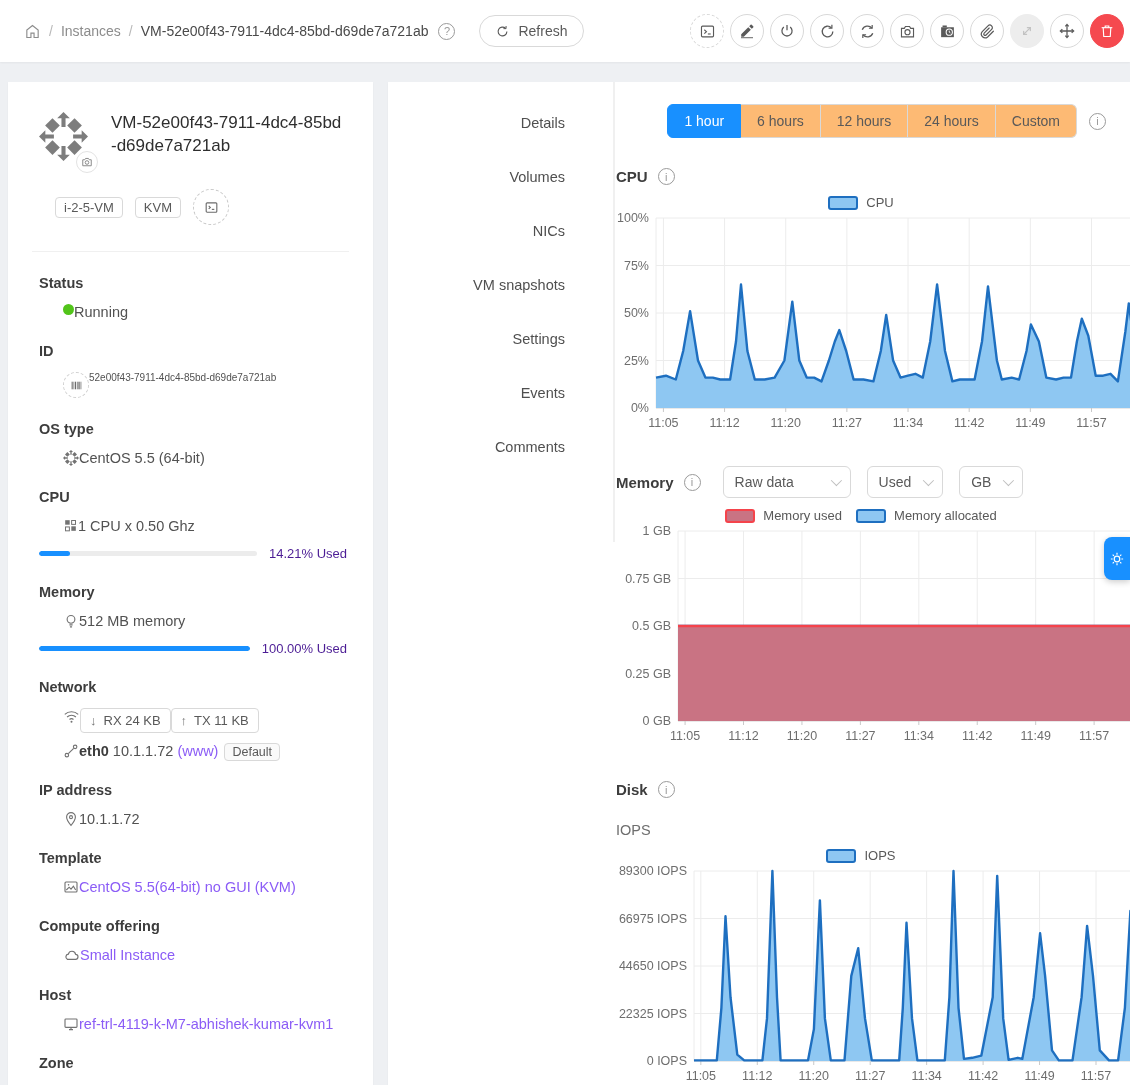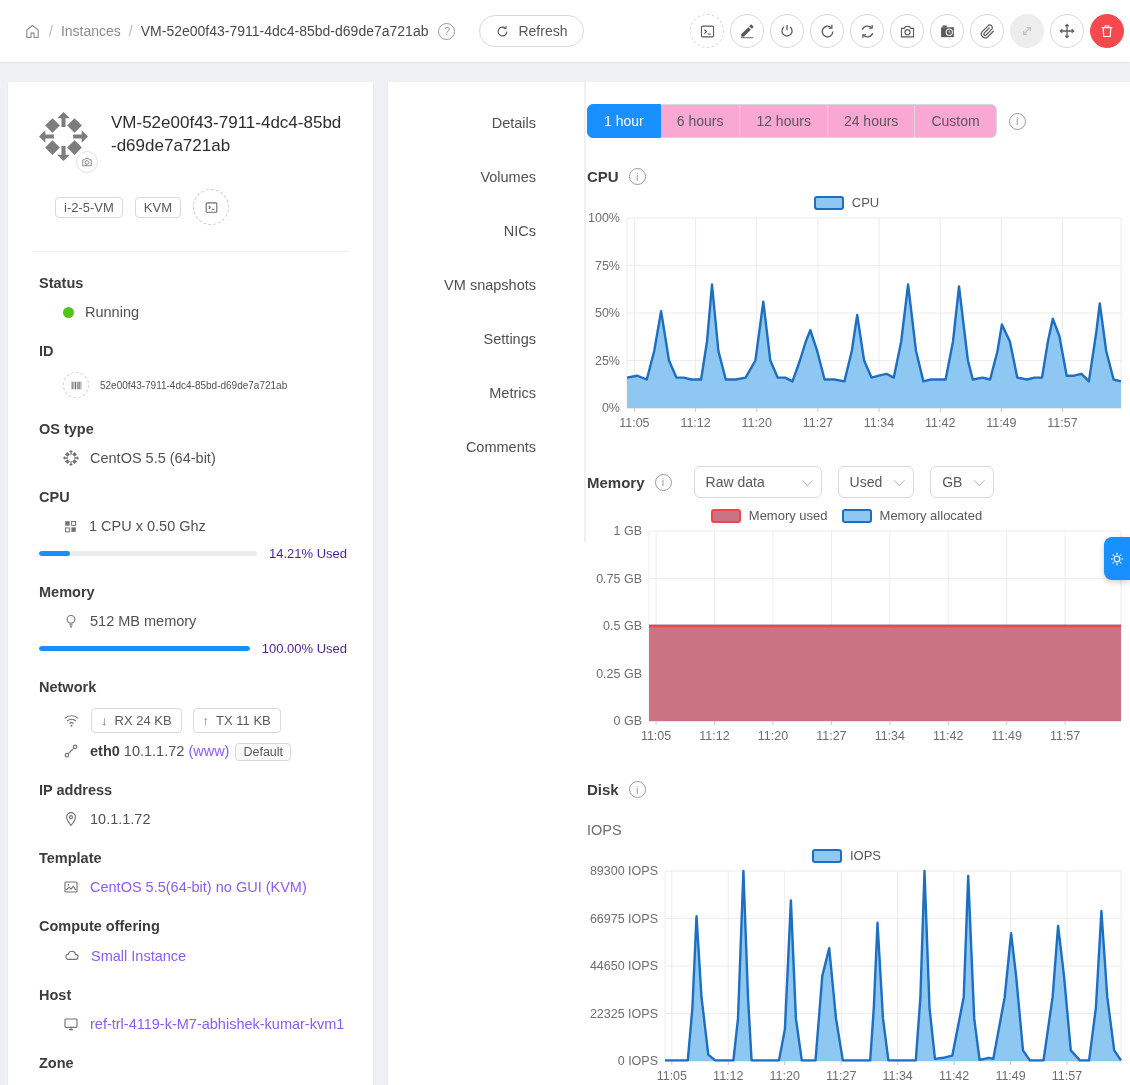--- a/index.html
+++ b/index.html
@@ -37,49 +37,49 @@
   .cam-badge { position:absolute; right:-10px; bottom:-12px; width:22px; height:22px; border-radius:50%;
                background:#fff; border:1px solid #e3e3e3; display:flex; align-items:center; justify-content:center; color:#8c8c8c; }
   .vm-title { font-size:17px; color:#2e2e2e; line-height:1.35; word-break:break-all; width:232px; }
   .chip-row { display:flex; align-items:center; margin-top:28px; gap:12px;margin-left:16px; }
   .chip { border:1px solid #d9d9d9; border-radius:4px; background:#fff; padding:2px 8px; font-size:13px; color:#595959; }
   .term-chip { width:36px; height:36px; border:1px dashed #c9c9c9; border-radius:50%; background:#fff; color:#6b6b6b;
                display:flex; align-items:center; justify-content:center; cursor:pointer; }
   .divider { height:1px; background:#f0f0f0; margin:26px -2px 0 -7px; }
   .section { margin-top:23px; }
   .sec-label { font-weight:bold; color:#3d3d3d; font-size:14.5px; margin-bottom:13px; }
-  .sec-row { display:flex; align-items:center; gap:11px; color:#525252; font-size:14.5px;padding-left:24px; }
+  .sec-row { display:flex; align-items:flex-start; color:#525252; font-size:14.5px;padding-left:24px; }
   .sec-row .icon { color:#737373; display:inline-flex; flex:none; }
   .dot { width:11px; height:11px; border-radius:50%; display:inline-block; }
   .dashed-circle { width:26px; height:26px; border:1px dashed #cfcfcf; border-radius:50%;
                    display:inline-flex; align-items:center; justify-content:center; }
   .progress-row { display:flex; align-items:center; gap:12px; margin-top:12px; }
   .track { flex:1; height:5px; background:#ececec; border-radius:3px; overflow:hidden; }
   .fill { height:100%; background:#1890ff; border-radius:3px; }
   .pct { font-size:13px; color:#4c1d95; flex:none; }
   .net-btn { height:25px; border:1px solid #d9d9d9; border-radius:4px; background:#fff; color:#595959; font-size:13px;
              display:inline-flex; align-items:center; gap:7px; padding:0 9px; cursor:pointer; }
   .net-row2 { margin-top:10px; }
   .nic-name { font-weight:bold; color:#3d3d3d; }
   a.blue, .blue { color:#8b5cf6; text-decoration:none; cursor:pointer; }
   .badge { border:1px solid #d9d9d9; border-radius:4px; background:#fafafa; font-size:12.5px; color:#595959;
            padding:1px 7px; margin-left:6px; }
 
   
-  .tabs { width:198px; flex:none; border-right:2px solid #f0f0f0; padding-top:14px; height:460px; }
+  .tabs { width:227px; flex:none; border-right:2px solid #f0f0f0; padding-top:14px; height:460px; }
   .tab { height:54px; display:flex; align-items:center; justify-content:flex-end; padding-right:48px;
          color:#4f4f4f; cursor:pointer; position:relative; font-size:14.5px; }
   .tab.active { color:#1890ff; }
   .tab.active::after { content:""; position:absolute; right:-2px; top:7px; bottom:7px; width:2.5px; background:#1890ff; }
 
   
   .content { flex:1; padding:22px 24px 0 1px; overflow:hidden; }
-  .range-row { display:flex; align-items:center; }
+  .range-row { display:flex; align-items:center;justify-content:flex-end; }
   .seg { display:flex; }
-  .seg button { height:34px; padding:0 16px; background:#f9a8d4; border:1px solid #d9d9d9; border-left-width:0;
+  .seg button { height:34px; padding:0 16px; background:#fdba74; border:1px solid #d9d9d9; border-left-width:0;
                 color:#595959; font-size:14px; cursor:pointer; font-family:inherit; }
   .seg button:first-child { border-left-width:1px; border-radius:6px 0 0 6px; }
   .seg button:last-child { border-radius:0 6px 6px 0; }
   .seg button.active { background:#1890ff; border-color:#1890ff; color:#fff; }
   .range-row .qicon { margin-left:12px; }
   .chart-head { display:flex; align-items:center; gap:8px; margin-top:30px; }
   .chart-title { font-weight:bold; color:#3d3d3d; font-size:15px; }
   .sub-title { color:#6e6e6e; font-size:14.5px; margin-top:24px; }
   .legend { display:flex; justify-content:center; gap:14px; margin-top:10px; }
   .lg-item { display:inline-flex; align-items:center; gap:8px; color:#595959; font-size:13px; cursor:pointer; }
@@ -449,21 +449,21 @@
     </div>
   </div>
 
   <div class="card right-panel">
     <div class="tabs">
       <div class="tab">Details</div>
       <div class="tab">Volumes</div>
       <div class="tab">NICs</div>
       <div class="tab">VM snapshots</div>
       <div class="tab">Settings</div>
-      <div class="tab">Metrics</div>
+      <div class="tab">Events</div>
       <div class="tab">Comments</div>
     </div>
 
     <div class="content">
       <div class="range-row">
         <div class="seg">
           <button class="active">1 hour</button>
           <button>6 hours</button>
           <button>12 hours</button>
           <button>24 hours</button>

